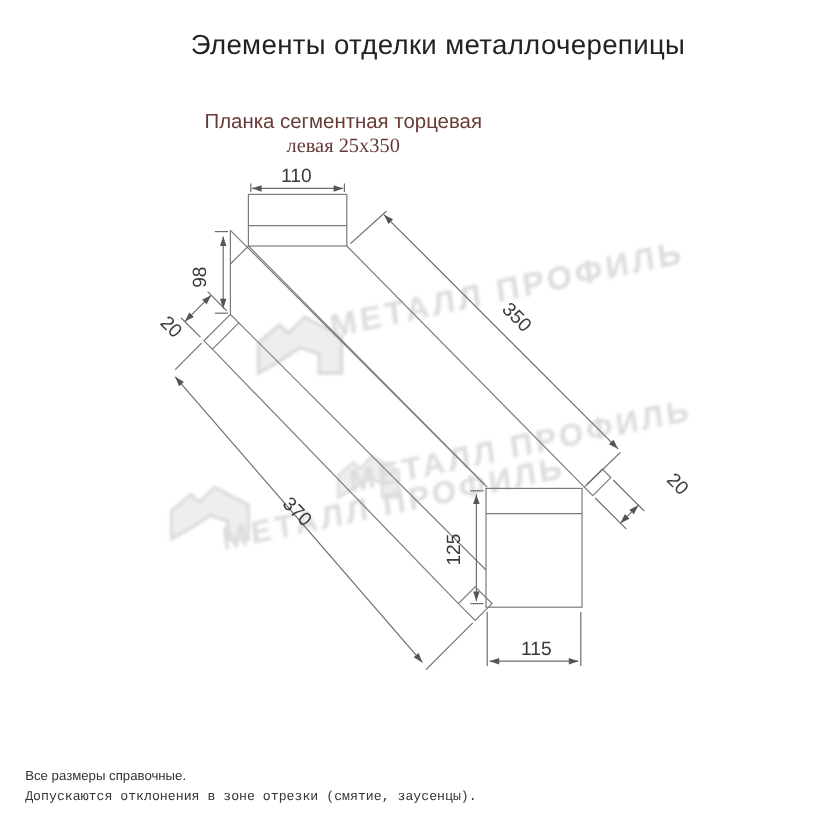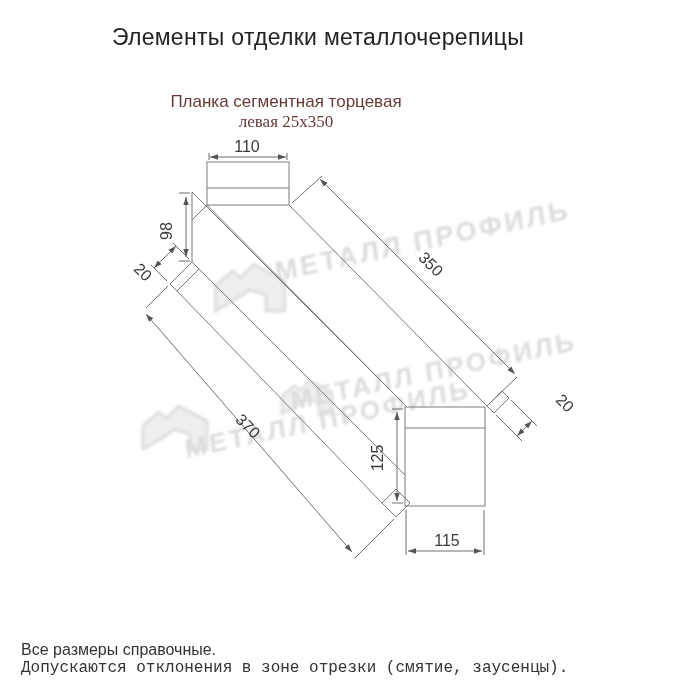--- a/index.html
+++ b/index.html
@@ -1,24 +1,24 @@
 <!DOCTYPE html>
 <html><head>
 <meta charset="utf-8">
 <style>
   html,body{margin:0;padding:0;background:#fff;}
   body{width:700px;height:700px;position:relative;overflow:hidden;
        font-family:"Liberation Sans",sans-serif;}
   .page-title{position:absolute;left:0;top:24px;width:636px;text-align:center;
-       font-size:23px;letter-spacing:.3px;color:#222;}
+       font-size:23px;letter-spacing:.3px;color:#222;padding-left:47px;}
   .subtitle{position:absolute;left:0;width:572px;text-align:center;
        font-size:17px;color:#663a36;}
   .subtitle.l1{top:92px;}
   .subtitle.l2{top:112px;font-family:Liberation Serif, serif;}
-  .notes{position:absolute;left:21px;font-size:16px;color:#333;}
+  .notes{position:absolute;left:21px;font-size:11px;color:#333;}
   .notes.n1{top:641px;}
   .notes.n2{top:659px;font-family:Liberation Mono, monospace;}
   svg.draw{position:absolute;left:0;top:0;}
   .wm-text{position:absolute;font-weight:bold;color:#dcdcdc;filter:blur(1.2px);
        letter-spacing:3px;white-space:nowrap;
        transform:rotate(-12deg) skewX(-4deg);transform-origin:center;}
   .wm-logo{position:absolute;filter:blur(1.4px);opacity:.85;}
   .dimtxt{font-size:16px;fill:#3b3b3b;font-family:"Liberation Sans",sans-serif;}
 </style>
 </head>

